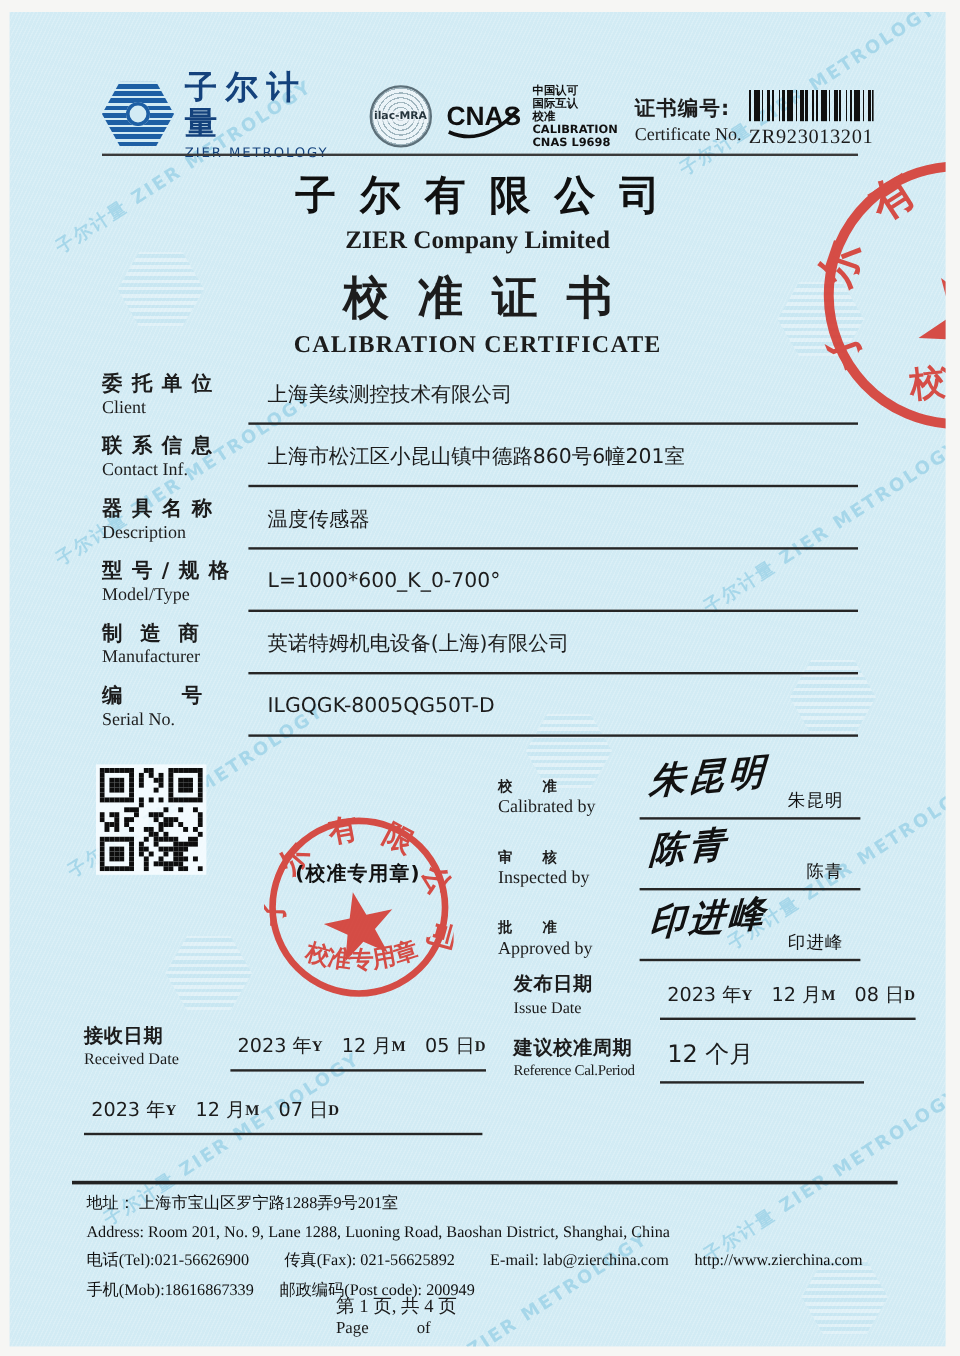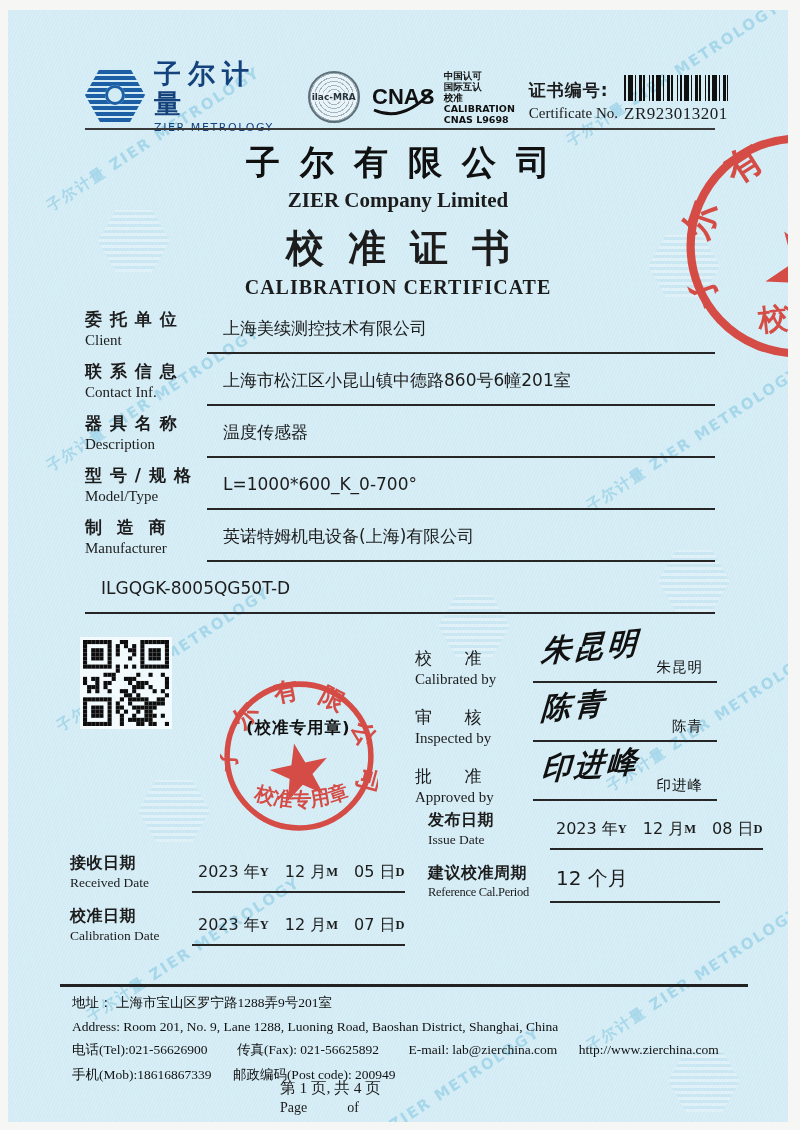--- a/index.html
+++ b/index.html
@@ -63,21 +63,21 @@
 
   
   .mid { position:absolute; left:0; top:615px; right:0; height:215px; }
   .qr { position:absolute; left:72px; top:12px; width:92px; height:92px; background:rgba(248,253,255,.85); padding:3px; }
   .stamp { position:absolute; opacity:.88; }
   .stamp-main { left:212px; top:52px; width:158px; height:158px; }
   .stamp-overlay { position:absolute; left:238px; top:92px; font-size:16.5px; font-weight:bold; color:#111; z-index:3; letter-spacing:1px; }
   .sigs { position:absolute; left:407px; top:14px; width:302px; }
   .srow { display:flex; margin-bottom:15px; height:44px; }
   .slabel { width:118px; flex:0 0 auto; padding-top:8px; }
-  .slabel-cn { font-size:17px; font-weight:normal; white-space:pre; }
+  .slabel-cn { font-size:12px; font-weight:bold; white-space:pre; }
   .slabel-en { font-size:15px; font-family:"Liberation Serif", serif; margin-top:1px; }
   .ssig { flex:1; border-bottom:2px solid #262626; position:relative; }
   .shand { position:absolute; left:8px; top:-12px; font-size:30px; font-weight:bold; font-style:italic;
            font-family:"DejaVu Serif", serif; transform:rotate(-5deg) skewX(-8deg); letter-spacing:3px; color:#111; white-space:nowrap; }
   .sprint { position:absolute; right:14px; bottom:4px; font-size:14.5px; color:#111; letter-spacing:1px; }
 
   
   .dates-left  { position:absolute; left:62px;  top:843px; width:332px; }
   .dates-right { position:absolute; left:420px; top:800px; width:292px; }
   .drow { display:flex; margin-bottom:13px; height:40px; }
@@ -192,20 +192,24 @@
       <div class="fvalue">L=1000*600_K_0-700°</div>
     </div>
     <div class="frow">
       <div class="flabel">
           <div class="flabel-cn">制  造  商</div>
         <div class="flabel-en">Manufacturer</div>
         </div>
       <div class="fvalue">英诺特姆机电设备(上海)有限公司</div>
     </div>
     <div class="frow">
+      <div class="flabel">
+          <div class="flabel-cn">编       号</div>
+        <div class="flabel-en">Serial No.</div>
+        </div>
       <div class="fvalue">ILGQGK-8005QG50T-D</div>
     </div>
   </div>
 
   <div class="mid">
     <div class="qr"><svg width="86" height="86" viewBox="0 0 86.1 86.1">
           <rect x="0.0" y="0.0" width="4.1" height="4.1" fill="#0d0d0d"></rect>
           <rect x="4.1" y="0.0" width="4.1" height="4.1" fill="#0d0d0d"></rect>
           <rect x="8.2" y="0.0" width="4.1" height="4.1" fill="#0d0d0d"></rect>
           <rect x="12.3" y="0.0" width="4.1" height="4.1" fill="#0d0d0d"></rect>
@@ -488,24 +492,20 @@
             <span class="l1"><span>12</span> <span>月</span></span>
             <span class="l2">M</span>
           </span>
         <span class="dg">
             <span class="l1"><span>05</span> <span>日</span></span>
             <span class="l2">D</span>
           </span>
       </div>
     </div>
     <div class="drow">
-      <div class="dlabel">
-          <div class="dlabel-cn">校准日期</div>
-        <div class="dlabel-en">Calibration Date</div>
-        </div>
       <div class="dval">
         <span class="dg">
             <span class="l1"><span>2023</span> <span>年</span></span>
             <span class="l2">Y</span>
           </span>
         <span class="dg">
             <span class="l1"><span>12</span> <span>月</span></span>
             <span class="l2">M</span>
           </span>
         <span class="dg">

